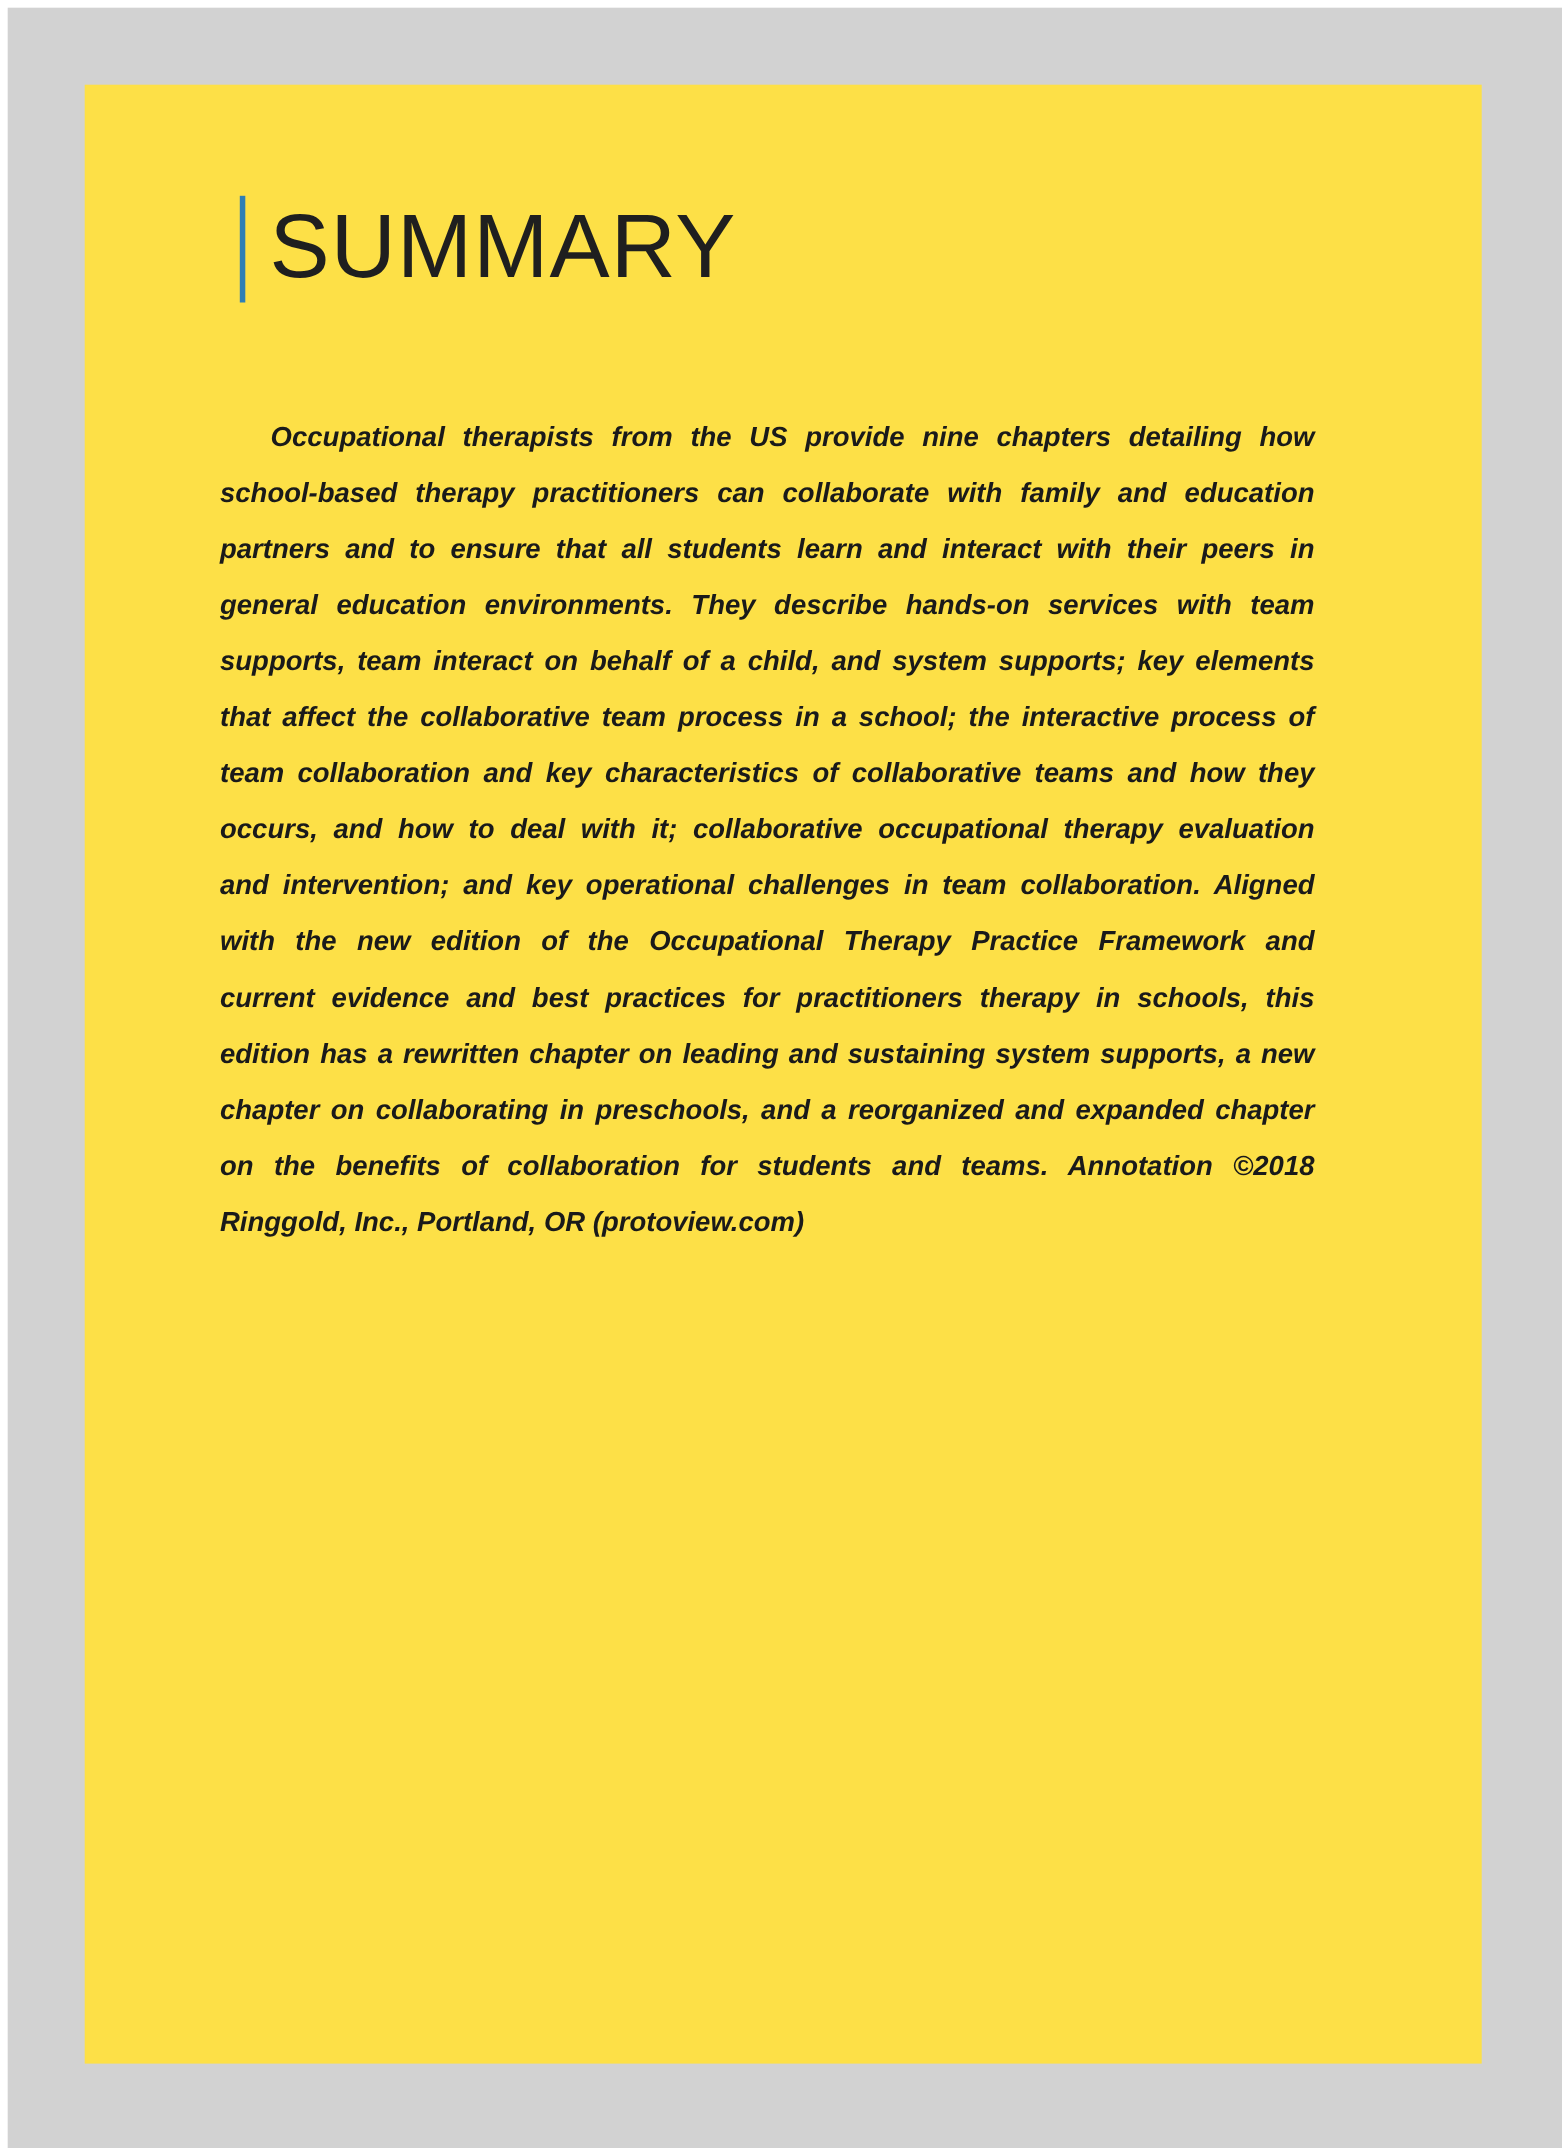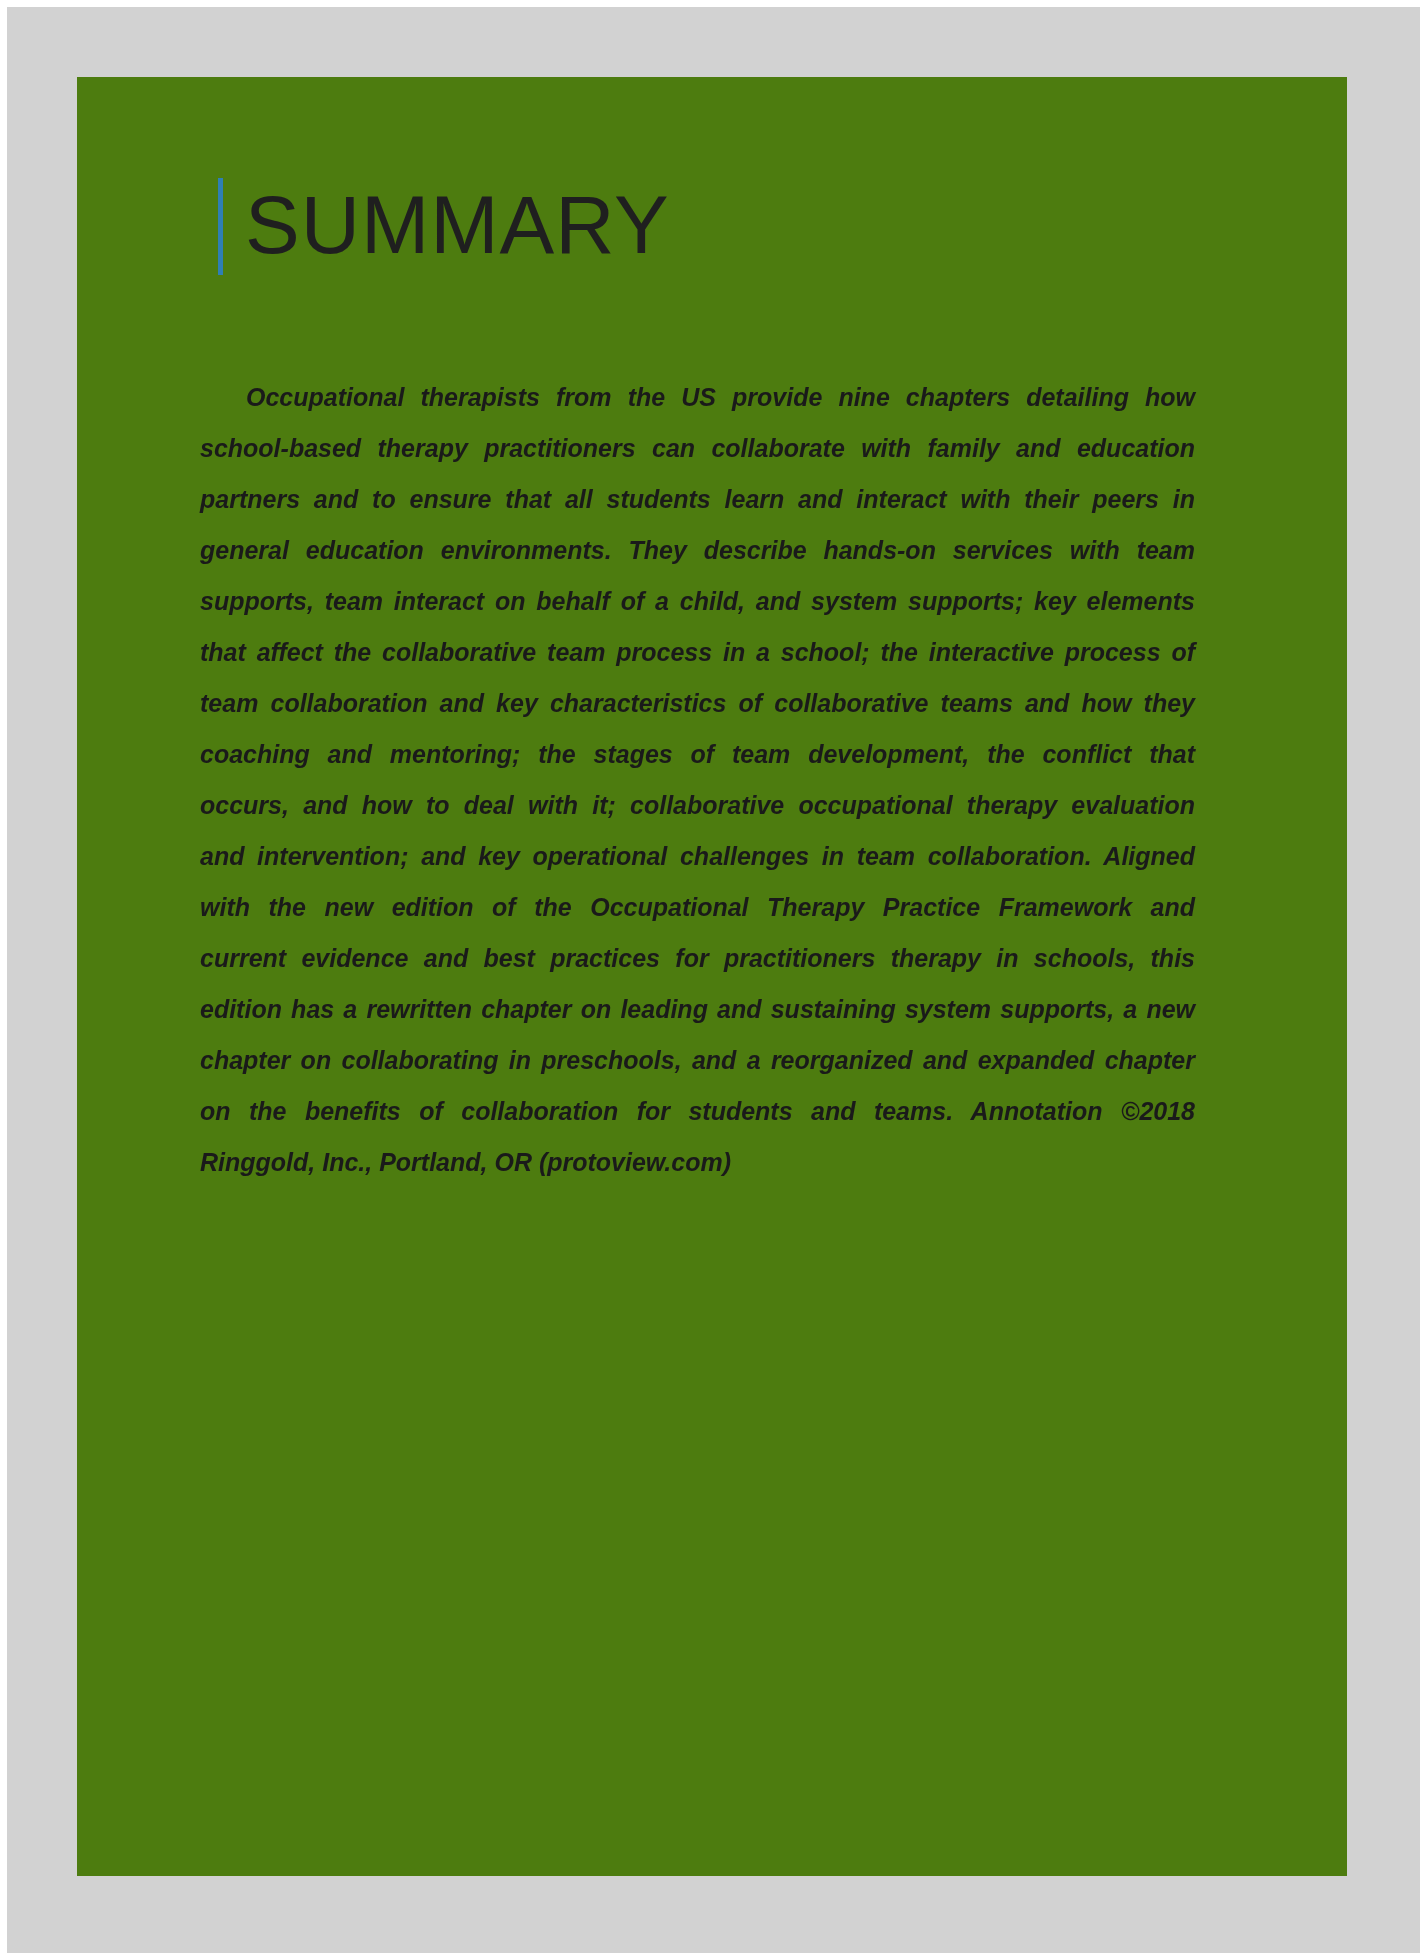--- a/index.html
+++ b/index.html
@@ -76,32 +76,31 @@
   .line.last {
     text-align: left;
     text-align-last: left;
   }
 </style>
 </head>
 <body>
 
 <div class="canvas">
   <div class="frame" style="background: rgb(210, 210, 210);">
-    <div class="page" style="background: #4d7c0f;">
+    <div class="page" style="background: #fde047;">
       <span class="accent-bar" style="background: rgb(47, 127, 181);"></span>
       <h1 class="page-title">SUMMARY</h1>
       <div class="paragraph" id="summary-paragraph" style="color: rgb(26, 26, 26);">
           <div class="line first">Occupational therapists from the US provide nine chapters detailing how</div>
           <div class="line">school-based therapy practitioners can collaborate with family and education</div>
           <div class="line">partners and to ensure that all students learn and interact with their peers in</div>
           <div class="line">general education environments. They describe hands-on services with team</div>
           <div class="line">supports, team interact on behalf of a child, and system supports; key elements</div>
           <div class="line">that affect the collaborative team process in a school; the interactive process of</div>
           <div class="line">team collaboration and key characteristics of collaborative teams and how they</div>
-          <div class="line">coaching and mentoring; the stages of team development, the conflict that</div>
           <div class="line">occurs, and how to deal with it; collaborative occupational therapy evaluation</div>
           <div class="line">and intervention; and key operational challenges in team collaboration. Aligned</div>
           <div class="line">with the new edition of the Occupational Therapy Practice Framework and</div>
           <div class="line">current evidence and best practices for practitioners therapy in schools, this</div>
           <div class="line">edition has a rewritten chapter on leading and sustaining system supports, a new</div>
           <div class="line">chapter on collaborating in preschools, and a reorganized and expanded chapter</div>
           <div class="line">on the benefits of collaboration for students and teams. Annotation ©2018</div>
           <div class="line last">Ringgold, Inc., Portland, OR (protoview.com)</div>
         </div>
     </div>

